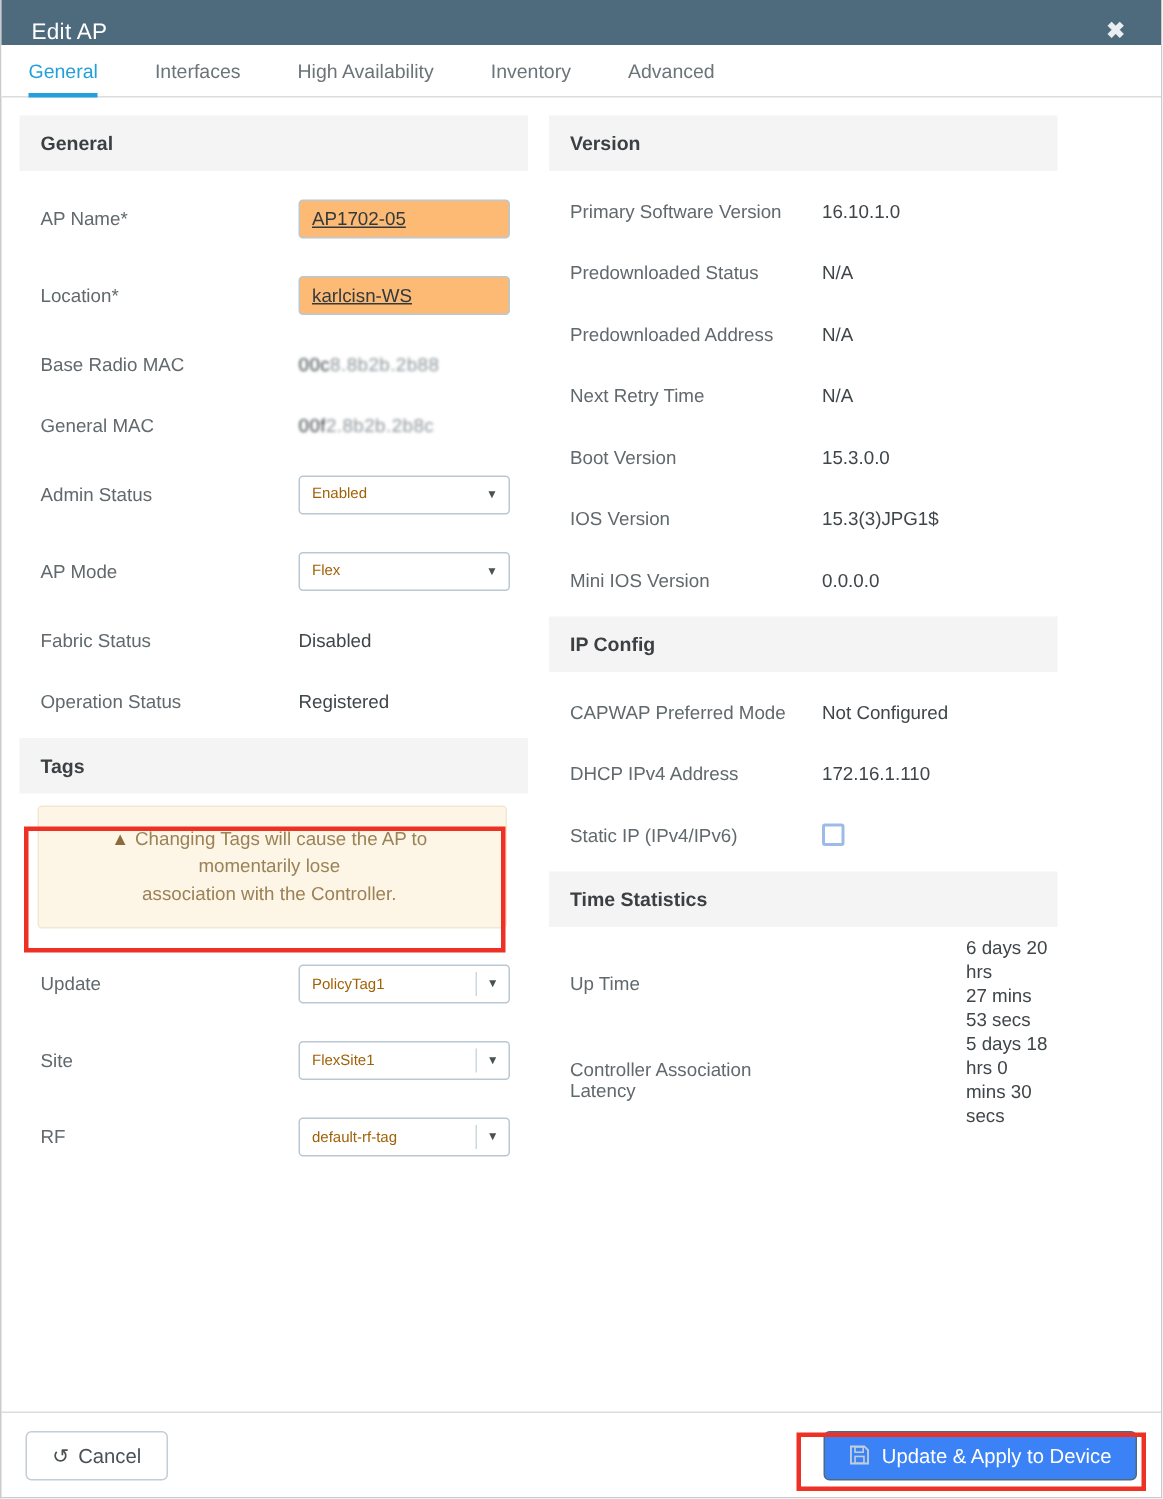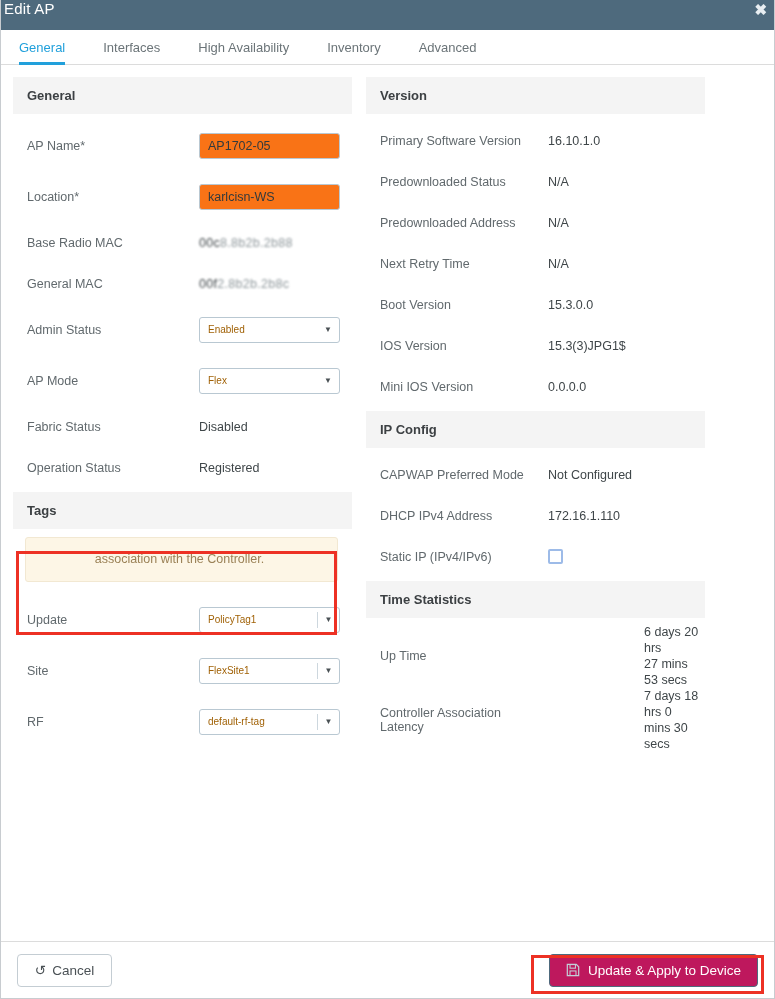--- a/index.html
+++ b/index.html
@@ -18,22 +18,22 @@
     display: flex;
     flex-direction: column;
   }
 
   
   .titlebar {
     height: 30px;
     background: #4e6a7d;
     color: #ffffff;
     display: flex;
-    align-items: flex-start;
-    padding: 0 3px;
+    align-items: flex-end;
+    padding: 0 20px;
     flex: 0 0 auto;
   }
   .titlebar .title { font-size: 15px; letter-spacing: .2px; }
   .titlebar .spacer { flex: 1; }
   .close-btn {
     font-size: 15px;
     font-weight: bold;
     line-height: 1;
     color: #e8eef2;
     cursor: pointer;
@@ -110,27 +110,28 @@
   
   .col-right .row .label { width: 168px; }
   .col-right .row .value { padding-left: 0; }
   .col-right .row.time .value { padding-left: 96px; }
 
   
   .txtbox {
     width: 141px; height: 26px;
     border: 1px solid #b9c8d2;
     border-radius: 3px;
-    background: #f97316;
+    background: #fdba74;
     font-size: 12.5px;
     color: #333a3d;
     padding: 0 8px;
     display: flex;
     align-items: center;
     font-family: "Liberation Sans", sans-serif;
+    text-decoration: underline;
   }
   .dropdown {
     width: 141px; height: 26px;
     border: 1px solid #b9c8d2;
     border-radius: 3px;
     background: #fff;
     display: flex;
     align-items: center;
     cursor: pointer;
   }
@@ -214,21 +215,21 @@
     display: flex;
     align-items: center;
     justify-content: center;
     gap: 6px;
     cursor: pointer;
     font-family: "Liberation Sans", sans-serif;
   }
   .footer .spacer { flex: 1; }
   .btn-update {
     height: 33px;
-    background: #be185d;
+    background: #3b82f6;
     border: 1px solid #4e6a7d;
     border-radius: 4px;
     color: #ffffff;
     font-size: 13.5px;
     padding: 0 16px;
     display: flex;
     align-items: center;
     gap: 8px;
     cursor: pointer;
     font-family: "Liberation Sans", sans-serif;
@@ -312,20 +313,21 @@
 
         <div class="row">
           <div class="label">Operation Status</div>
           <div class="value">Registered</div>
         </div>
       </div>
 
       <div class="panel-head">Tags</div>
 
       <div class="warn">
+        <span class="wtext"><span class="warn-icon">▲</span><span>Changing Tags will cause the AP to momentarily lose</span></span>
         <span class="wtext">association with the Controller.</span>
       </div>
 
       <div class="rows">
         <div class="row tall">
           <div class="label">Update</div>
           <div class="value">
             <div class="dropdown split">
               <span class="dd-text">PolicyTag1</span>
               <span class="dd-arrow">▼</span>
@@ -412,21 +414,21 @@
         <div class="row tall time">
           <div class="label">Up Time</div>
           <div class="value multiline">
             <div>6 days 20 hrs</div>
             <div>27 mins 53 secs</div>
           </div>
         </div>
         <div class="row tall time">
           <div class="label">Controller Association Latency</div>
           <div class="value multiline">
-            <div>7 days 18 hrs 0</div>
+            <div>5 days 18 hrs 0</div>
             <div>mins 30 secs</div>
           </div>
         </div>
       </div>
     </div>
   </div>
 
   <div class="footer">
     <div class="btn-cancel">
       <span class="icn">↺</span>

